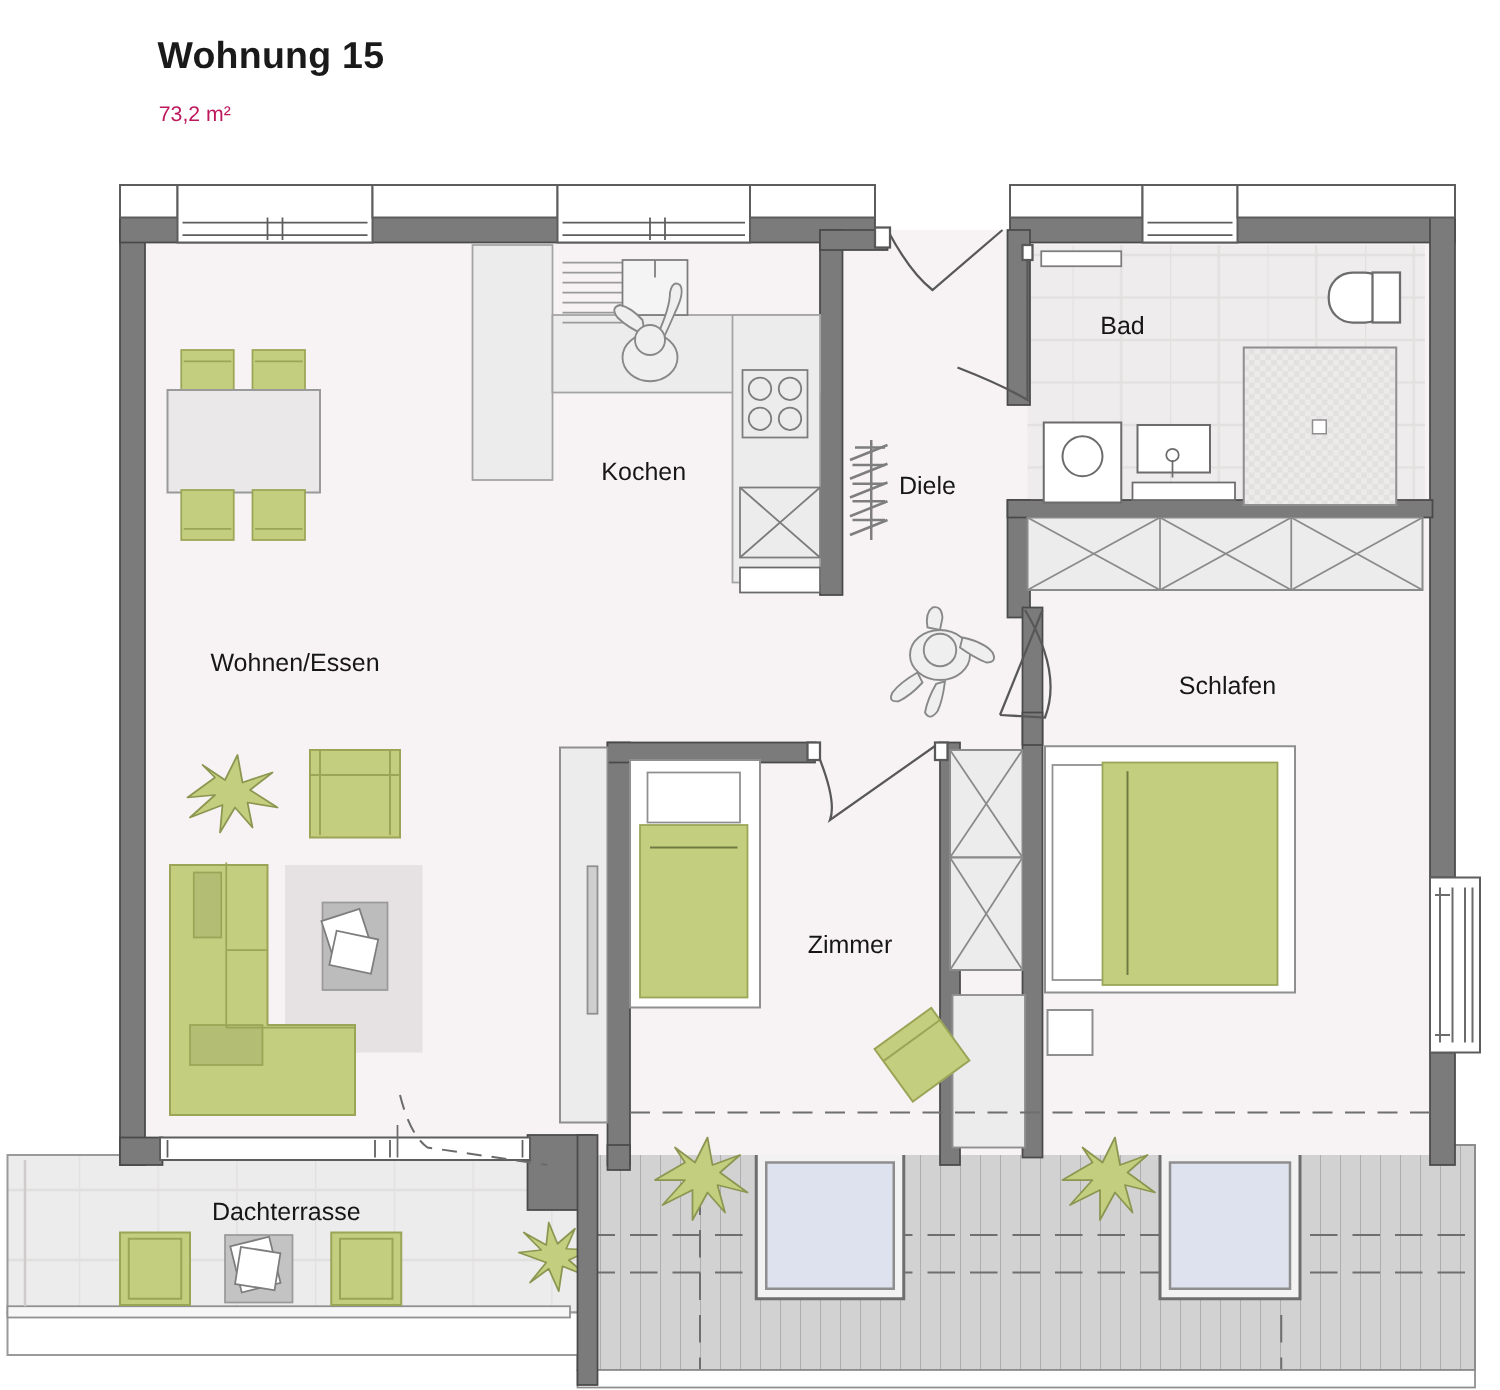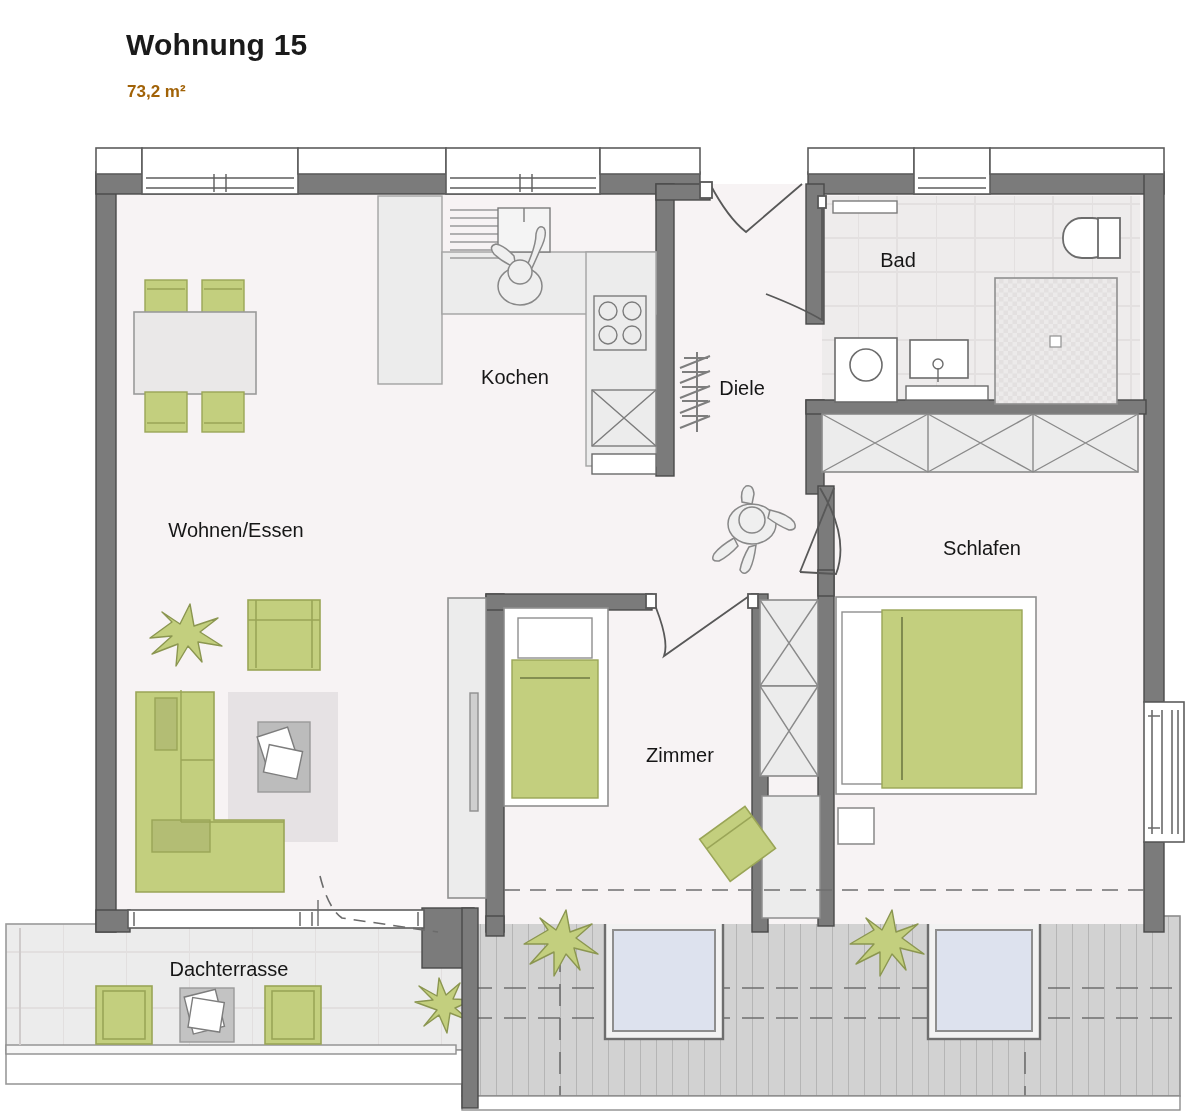--- a/index.html
+++ b/index.html
@@ -1,19 +1,19 @@
 <!DOCTYPE html>
 <html><head>
 <meta charset="utf-8">
 <style>
   html,body{margin:0;padding:0;background:#ffffff;}
   body{width:1200px;height:1112px;font-family:"Liberation Sans",sans-serif;overflow:hidden;}
   #stage{position:relative;width:1200px;height:1112px;background:#fff;}
   #title{position:absolute;left:126px;top:28px;font-size:30px;font-weight:bold;color:#1a1a1a;letter-spacing:.2px;}
-  #subtitle{position:absolute;left:127px;top:82px;font-size:17px;font-weight:bold;color:#a16207;}
+  #subtitle{position:absolute;left:127px;top:82px;font-size:17px;font-weight:normal;color:#be185d;}
   svg{position:absolute;left:0;top:0;}
   .rlabel{font-family:"Liberation Sans",sans-serif;font-size:20px;fill:#161616;}
 </style>
 </head>
 <body>
 
 <div id="stage">
 
   <div id="title">Wohnung 15</div>
   <div id="subtitle">73,2 m²</div>

